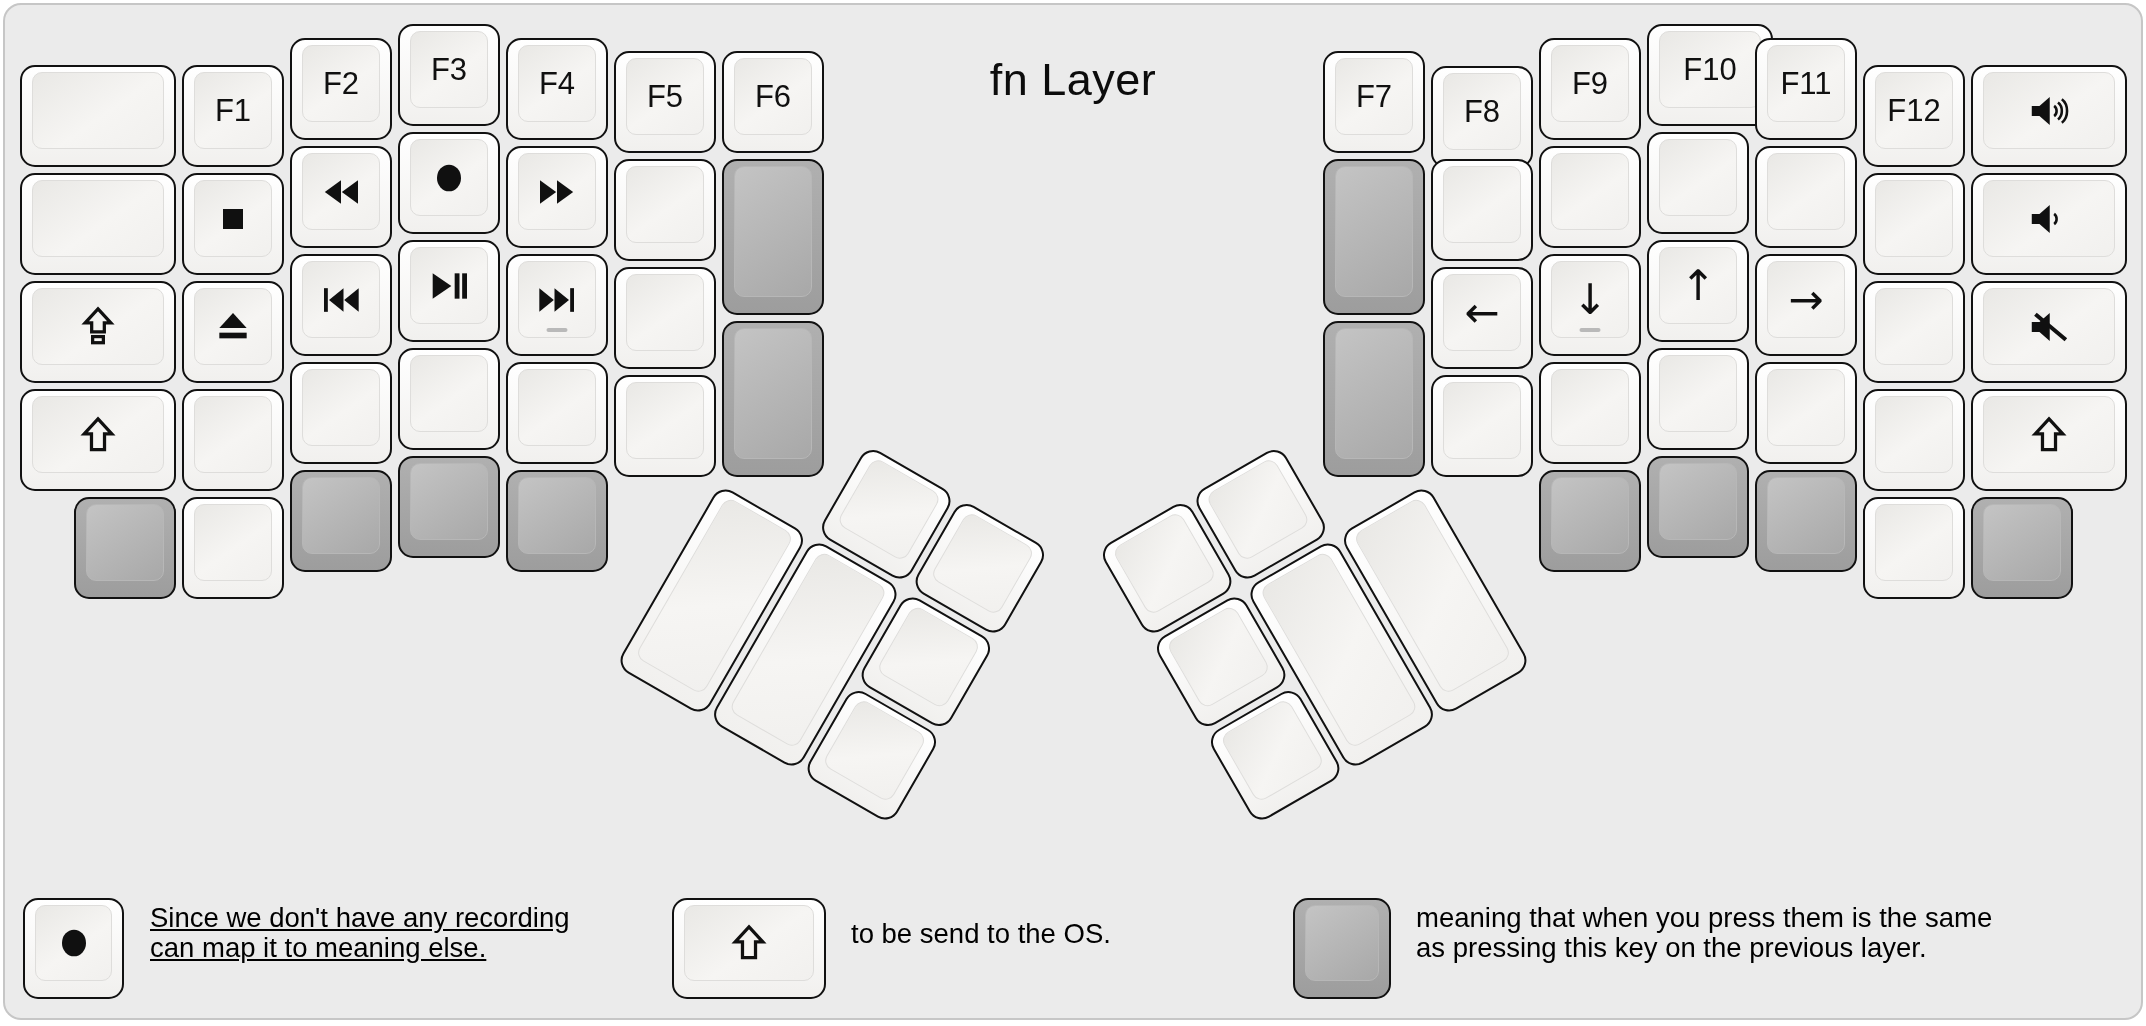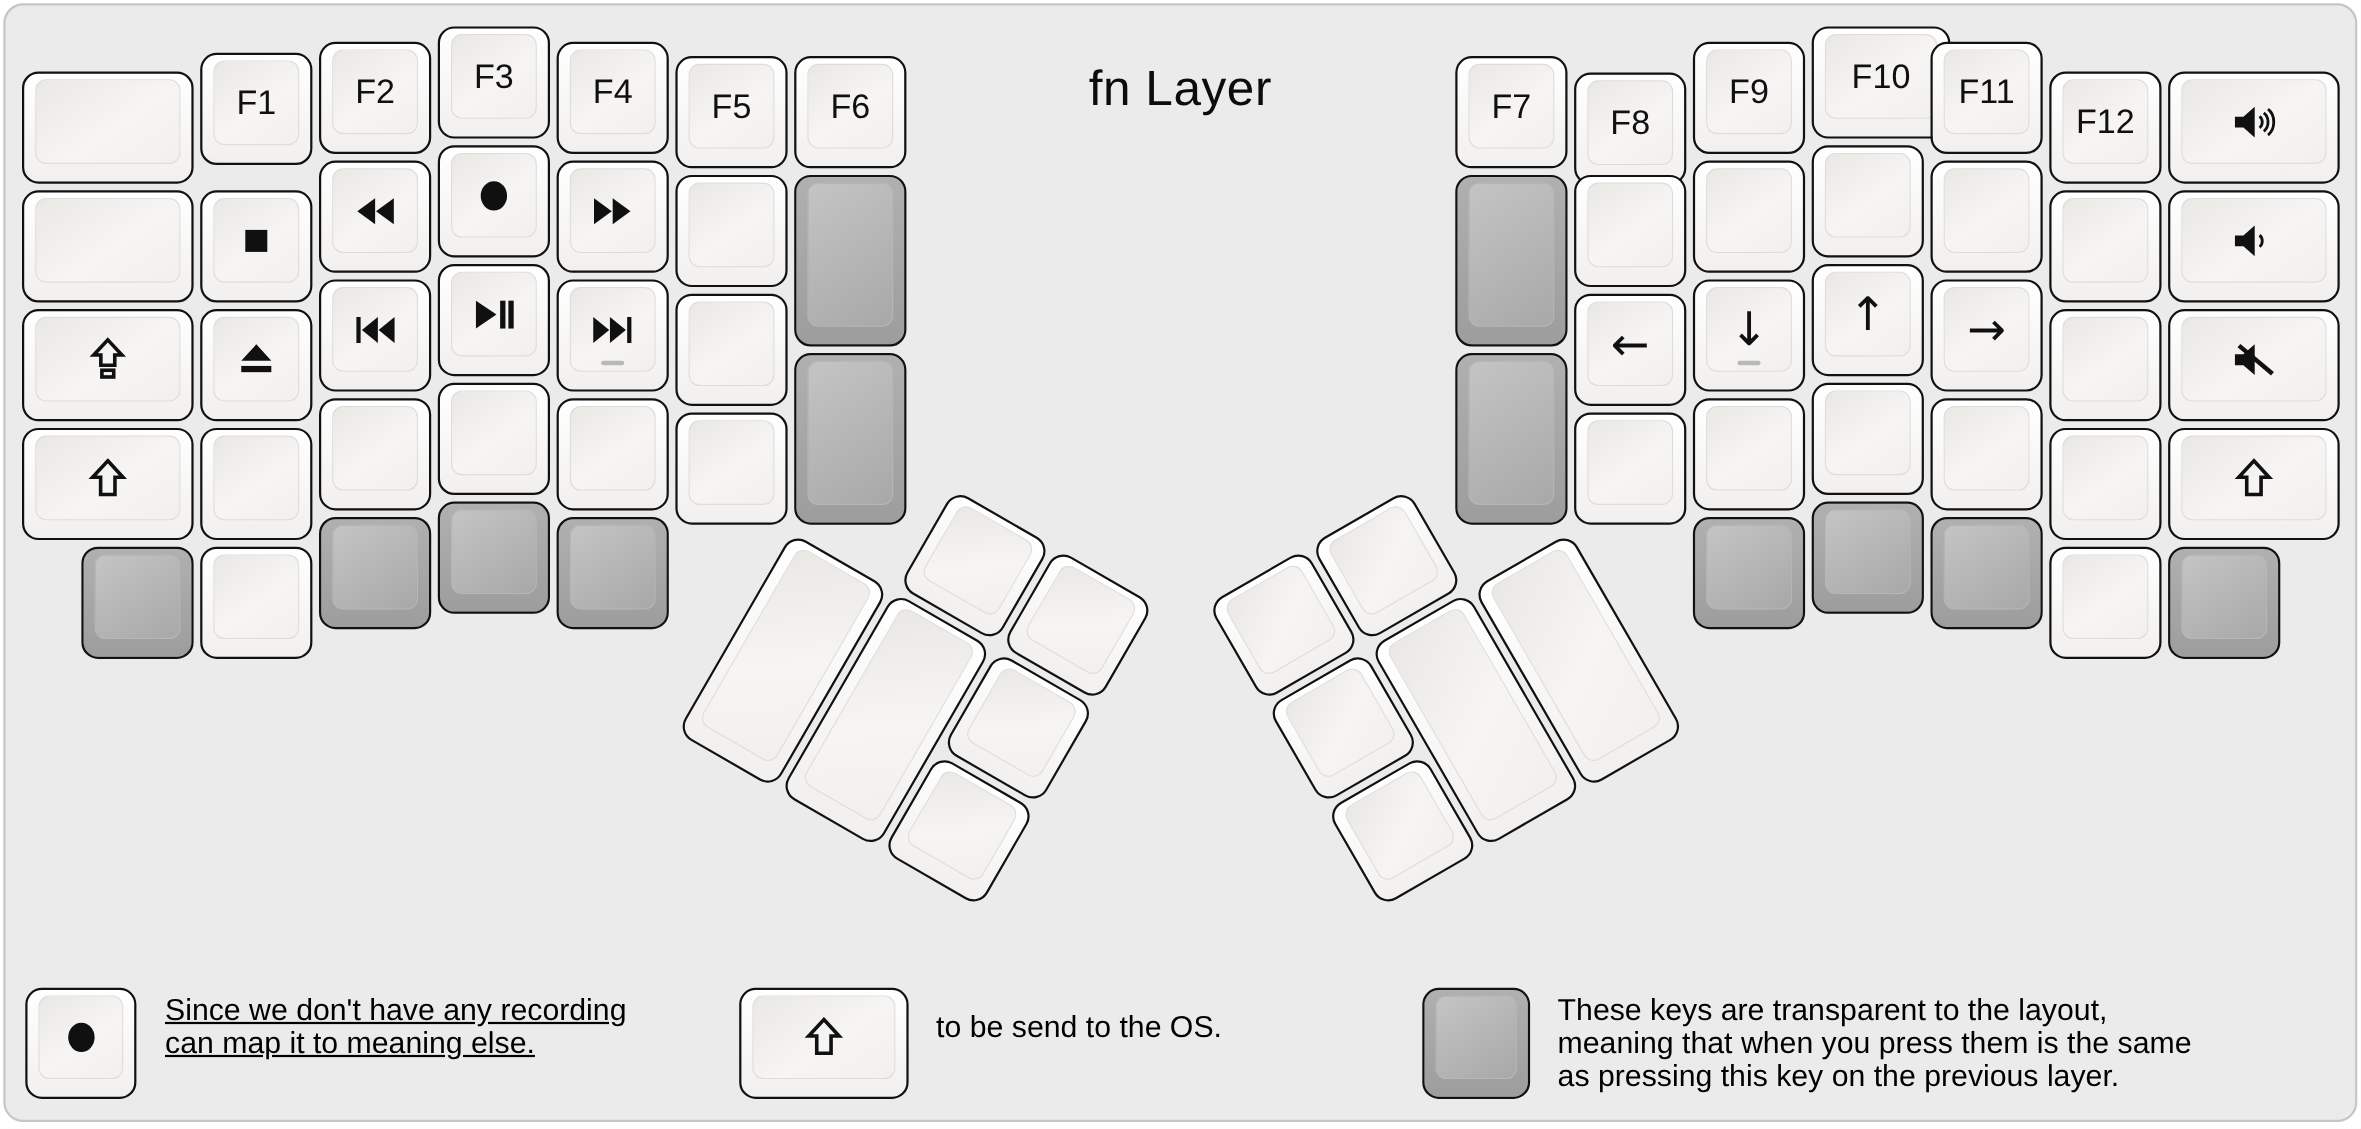--- a/index.html
+++ b/index.html
@@ -51,21 +51,21 @@
       <div class="key" style="left: 20px; top: 389px; width: 156px; height: 102px;">
         <div class="keytop">
           <svg viewBox="0 0 24 24" width="46" height="46" class="kicon">
             <path class="st" stroke-width="1.7" d="M12 3.6 L19.2 11.4 H15.4 V19.6 H8.6 V11.4 H4.8 Z"></path>
           </svg>
         </div>
       </div>
       <div class="key gray" style="left: 74px; top: 497px; width: 102px; height: 102px;">
         <div class="keytop"></div>
       </div>
-      <div class="key" style="left: 182px; top: 48px; width: 102px; height: 102px;">
+      <div class="key" style="left: 182px; top: 65px; width: 102px; height: 102px;">
         <div class="keytop">
           <span class="klabel">F1</span>
         </div>
       </div>
       <div class="key" style="left: 182px; top: 173px; width: 102px; height: 102px;">
         <div class="keytop">
           <svg viewBox="0 0 24 24" width="40" height="40" class="kicon">
             <rect x="6" y="6" width="12" height="12"></rect>
           </svg>
         </div>
@@ -403,19 +403,18 @@
         <div>to be send to the OS.</div>
       </div>
     </div>
     <div>
       <div class="legend-key-slot" id="lk2" style="left:1293px;top:898px;">
           <div class="key gray" style="left: 0px; top: 0px; width: 98px; height: 101px;">
             <div class="keytop"></div>
           </div>
         </div>
       <div class="legend-text" style="left:1416px;top:903px;">
-        <div>These keys are transparent to the layout,</div>
         <div>meaning that when you press them is the same</div>
         <div>as pressing this key on the previous layer.</div>
       </div>
     </div>
   </div>
 </div>
 
 </body></html>

